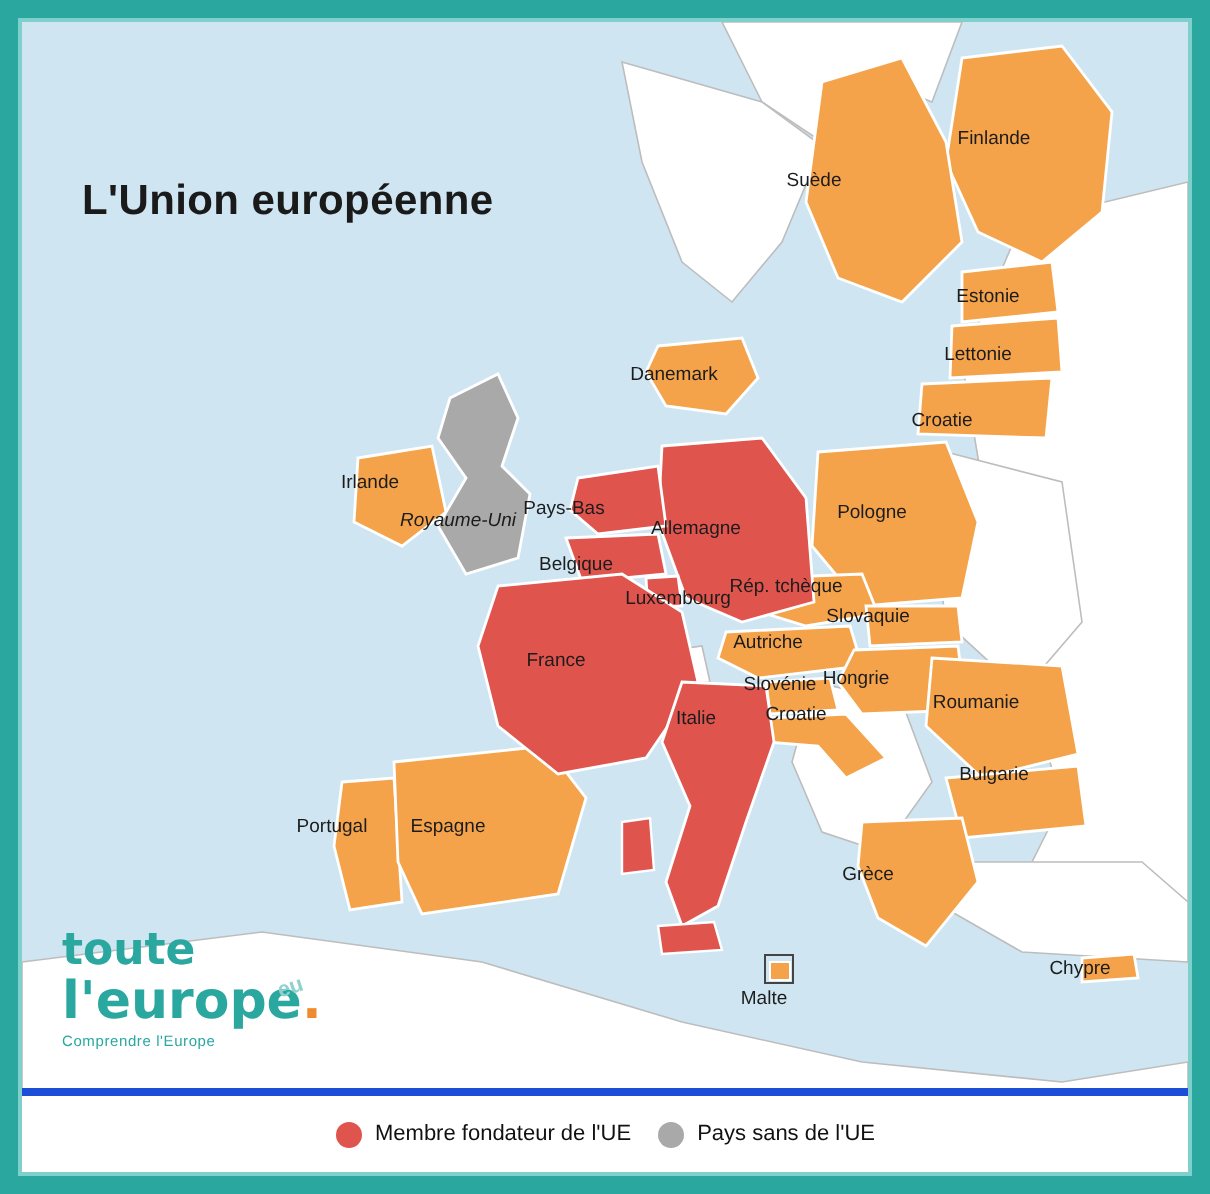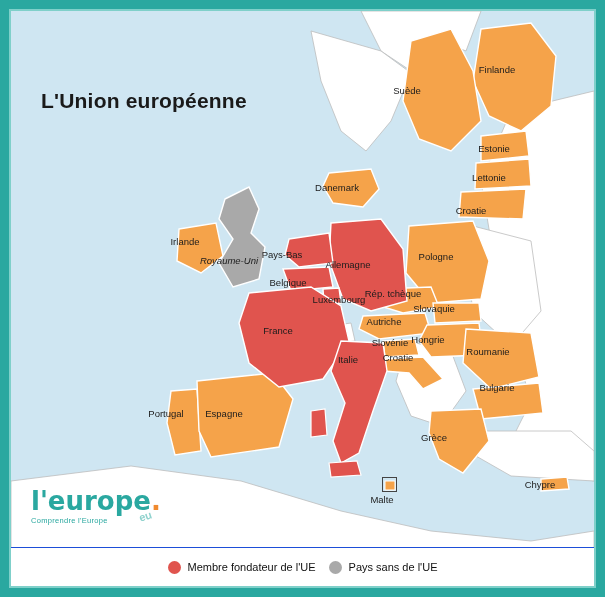--- a/index.html
+++ b/index.html
@@ -93,21 +93,21 @@
     left: 11px;
     bottom: 11px;
     width: 583px;
     height: 38px;
     background: #ffffff;
     z-index: 25;
     display: flex;
     align-items: center;
     justify-content: center;
     gap: 13px;
-    border-top: 1px solid #1d4ed8;
+    border-top: 4px solid #1d4ed8;
   }
   .legend-item {
     display: flex;
     align-items: center;
     gap: 7px;
     font-size: 11px;
     color: #111;
   }
   .legend-dot {
     width: 13px;
@@ -303,20 +303,21 @@
         <div class="lbl" style="left: 337px; top: 343px; transform: translateX(-50%);">Italie</div>
         <div class="lbl" style="left: 486px; top: 371px; transform: translateX(-50%);">Bulgarie</div>
         <div class="lbl" style="left: 155px; top: 397px; transform: translateX(-50%);">Portugal</div>
         <div class="lbl" style="left: 213px; top: 397px; transform: translateX(-50%);">Espagne</div>
         <div class="lbl" style="left: 423px; top: 421px; transform: translateX(-50%);">Grèce</div>
         <div class="lbl" style="left: 529px; top: 468px; transform: translateX(-50%);">Chypre</div>
         <div class="lbl" style="left: 371px; top: 483px; transform: translateX(-50%);">Malte</div>
       </div>
 
     <div id="logo">
+      <div class="l1">toute</div>
       <div class="l2"><span>l'europe</span><span class="dot">.</span></div>
       <div class="l3">Comprendre l'Europe</div>
       <div class="eu-tag">eu</div>
     </div>
   </div>
 
   <div id="legend">
       <div class="legend-item">
         <span class="legend-dot" style="background: rgb(224, 84, 78);"></span>
         <span>Membre fondateur de l'UE</span>

